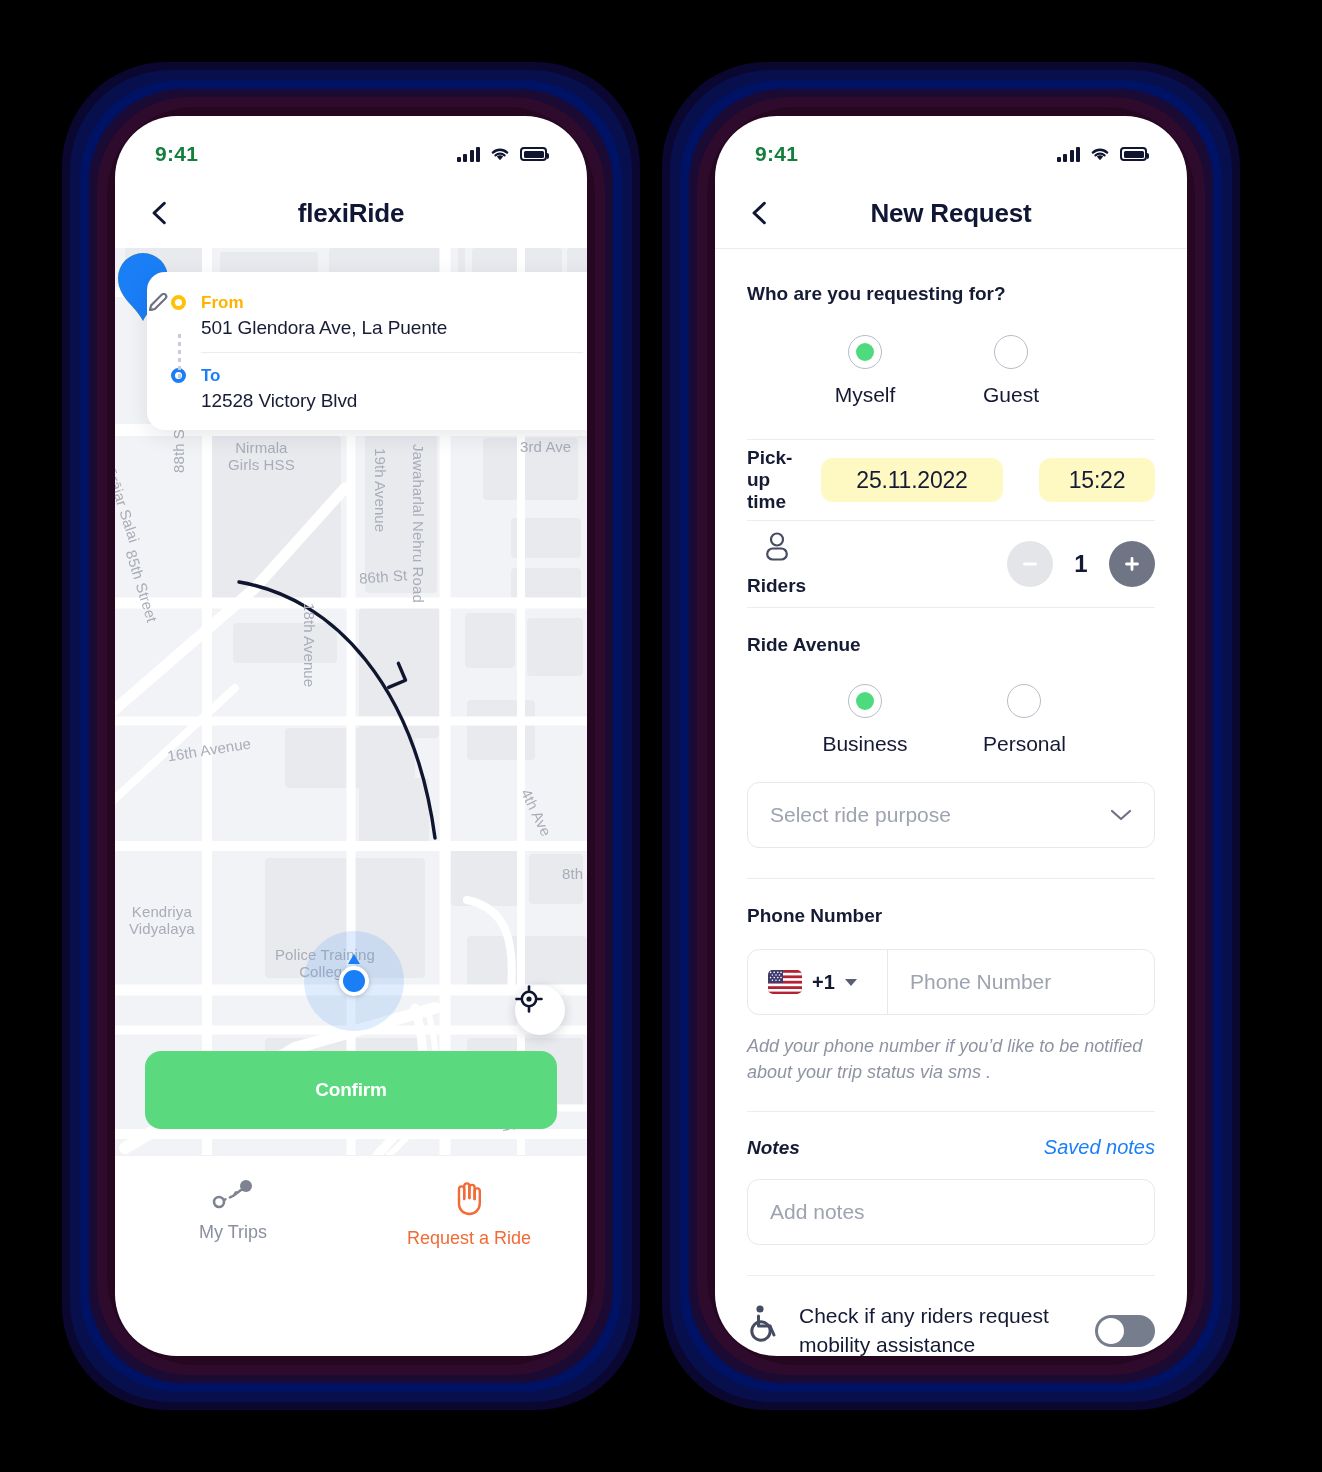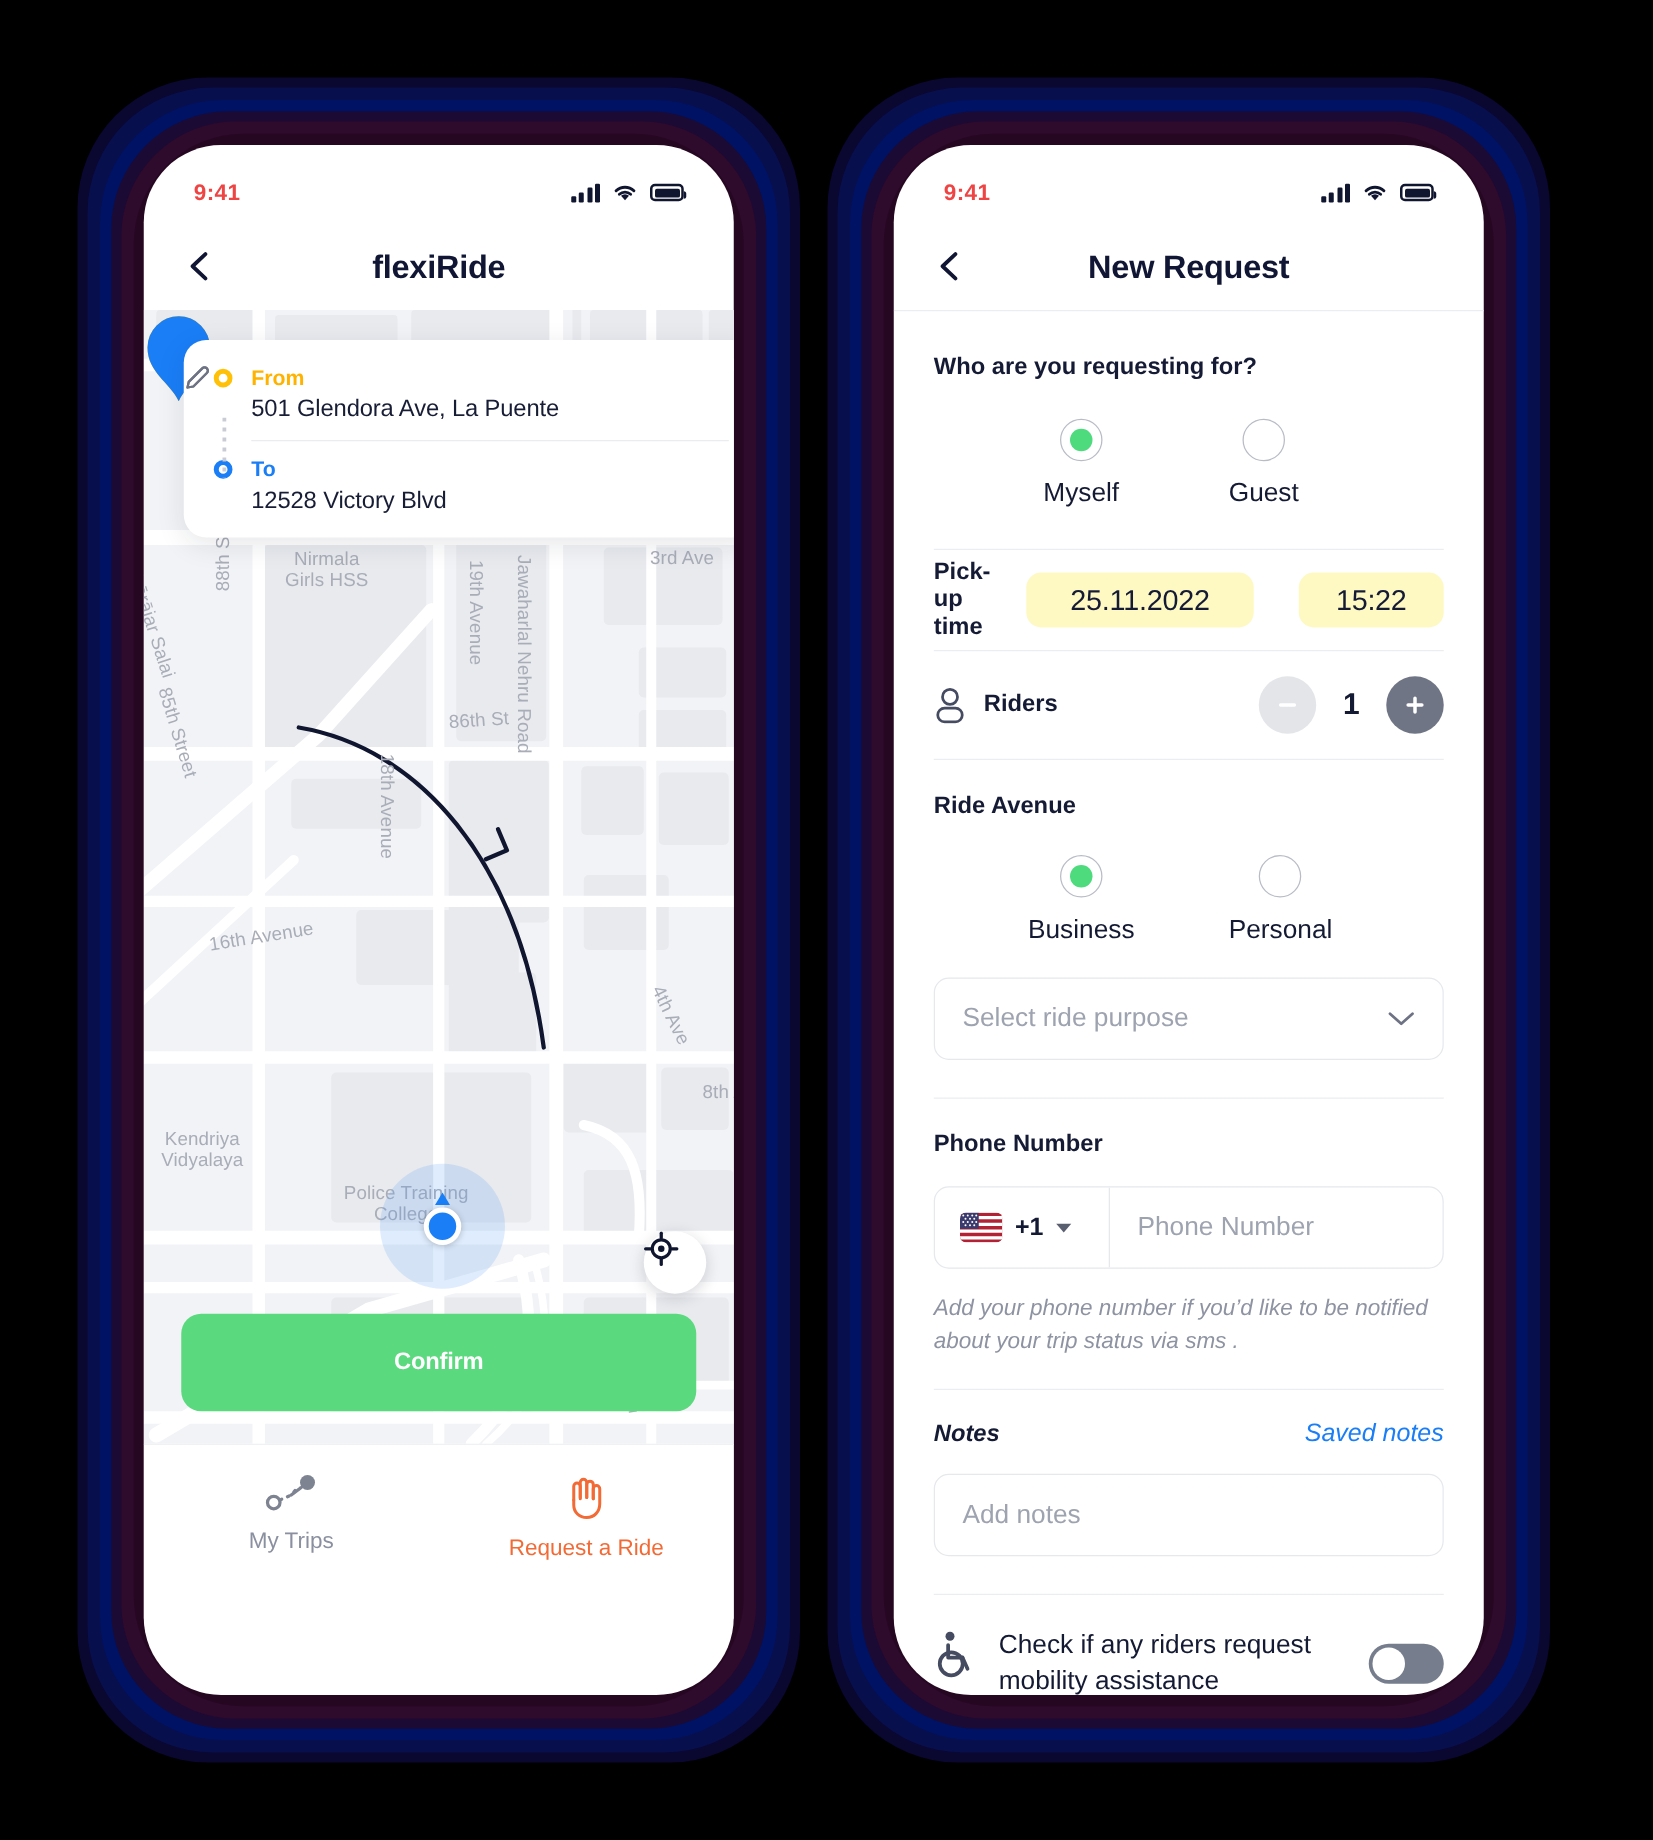--- a/index.html
+++ b/index.html
@@ -36,21 +36,21 @@
     border-radius: 62px;
     overflow: hidden;
     z-index: 5;
   }
 
   
   .statusbar {
     height: 62px; display: flex; align-items: center;
     justify-content: space-between; padding: 14px 40px 0 40px;
   }
-  .status-time { font-size: 18px; font-weight: bold; color: #ef4444; letter-spacing: .3px; text-align: right; }
+  .status-time { font-size: 21px; font-weight: bold; color: #15803d; letter-spacing: .3px; text-align: right; }
   .status-icons { display: flex; align-items: center; gap: 9px; }
   .bars { display: flex; align-items: flex-end; gap: 2.5px; height: 15px; }
   .bars i { display:block; width: 4px; background:#10162f; border-radius: 1px; }
   .bars i:nth-child(1){height:5px}.bars i:nth-child(2){height:8px}
   .bars i:nth-child(3){height:11.5px}.bars i:nth-child(4){height:15px}
   .batt { width: 27px; height: 14px; border: 2px solid #10162f; border-radius: 4px; position: relative; padding:1.5px; }
   .batt::after { content:""; position:absolute; right:-4px; top:4px; width:2.5px; height:6px; background:#10162f; border-radius:0 2px 2px 0;}
   .batt span { display:block; width:100%; height:100%; background:#10162f; border-radius:1.5px;}
 
   
@@ -426,21 +426,21 @@
         <div class="row" style="height:80px; justify-content:space-between;">
           <div class="lbl-strong">Pick-up time</div>
           <div style="display:flex; gap:12px;">
             <div class="chip" style="width:182px;">25.11.2022</div>
             <div class="chip" style="width:116px;">15:22</div>
           </div>
         </div>
         <div class="divider"></div>
 
         <div class="row" style="height:86px; justify-content:space-between;">
-          <div class="row" style="gap:14px;">
+          <div class="row" style="gap:14px;flex-direction:column;">
             <svg width="26" height="30" viewBox="0 0 26 30">
               <circle cx="13" cy="8.5" r="6" fill="none" stroke="#454b60" stroke-width="2.2"></circle>
               <rect x="3.2" y="17.5" width="19.6" height="11" rx="5.5" fill="none" stroke="#454b60" stroke-width="2.2"></rect>
             </svg>
             <div class="lbl-strong">Riders</div>
           </div>
           <div class="row">
             <button class="stepper-btn minus">
               <svg width="20" height="20" viewBox="0 0 20 20">
                 <path d="M4.5 10 H15.5" stroke="#ffffff" stroke-width="2.8" stroke-linecap="round"></path>

